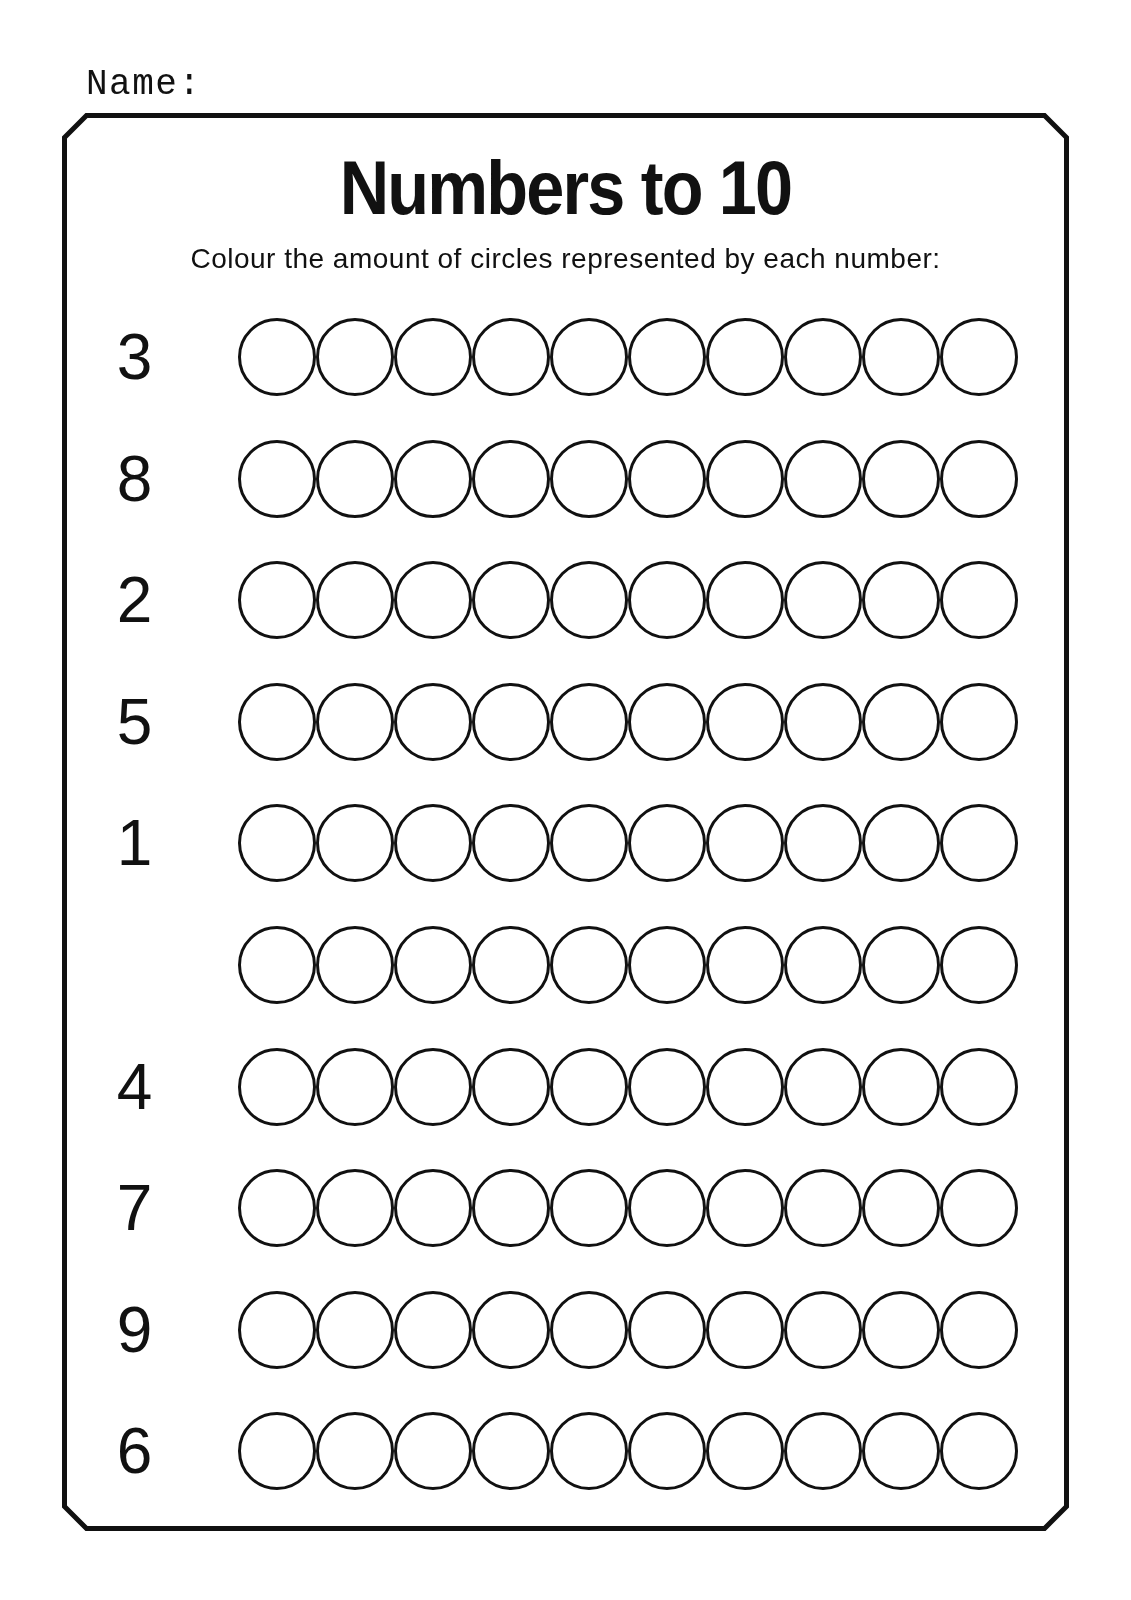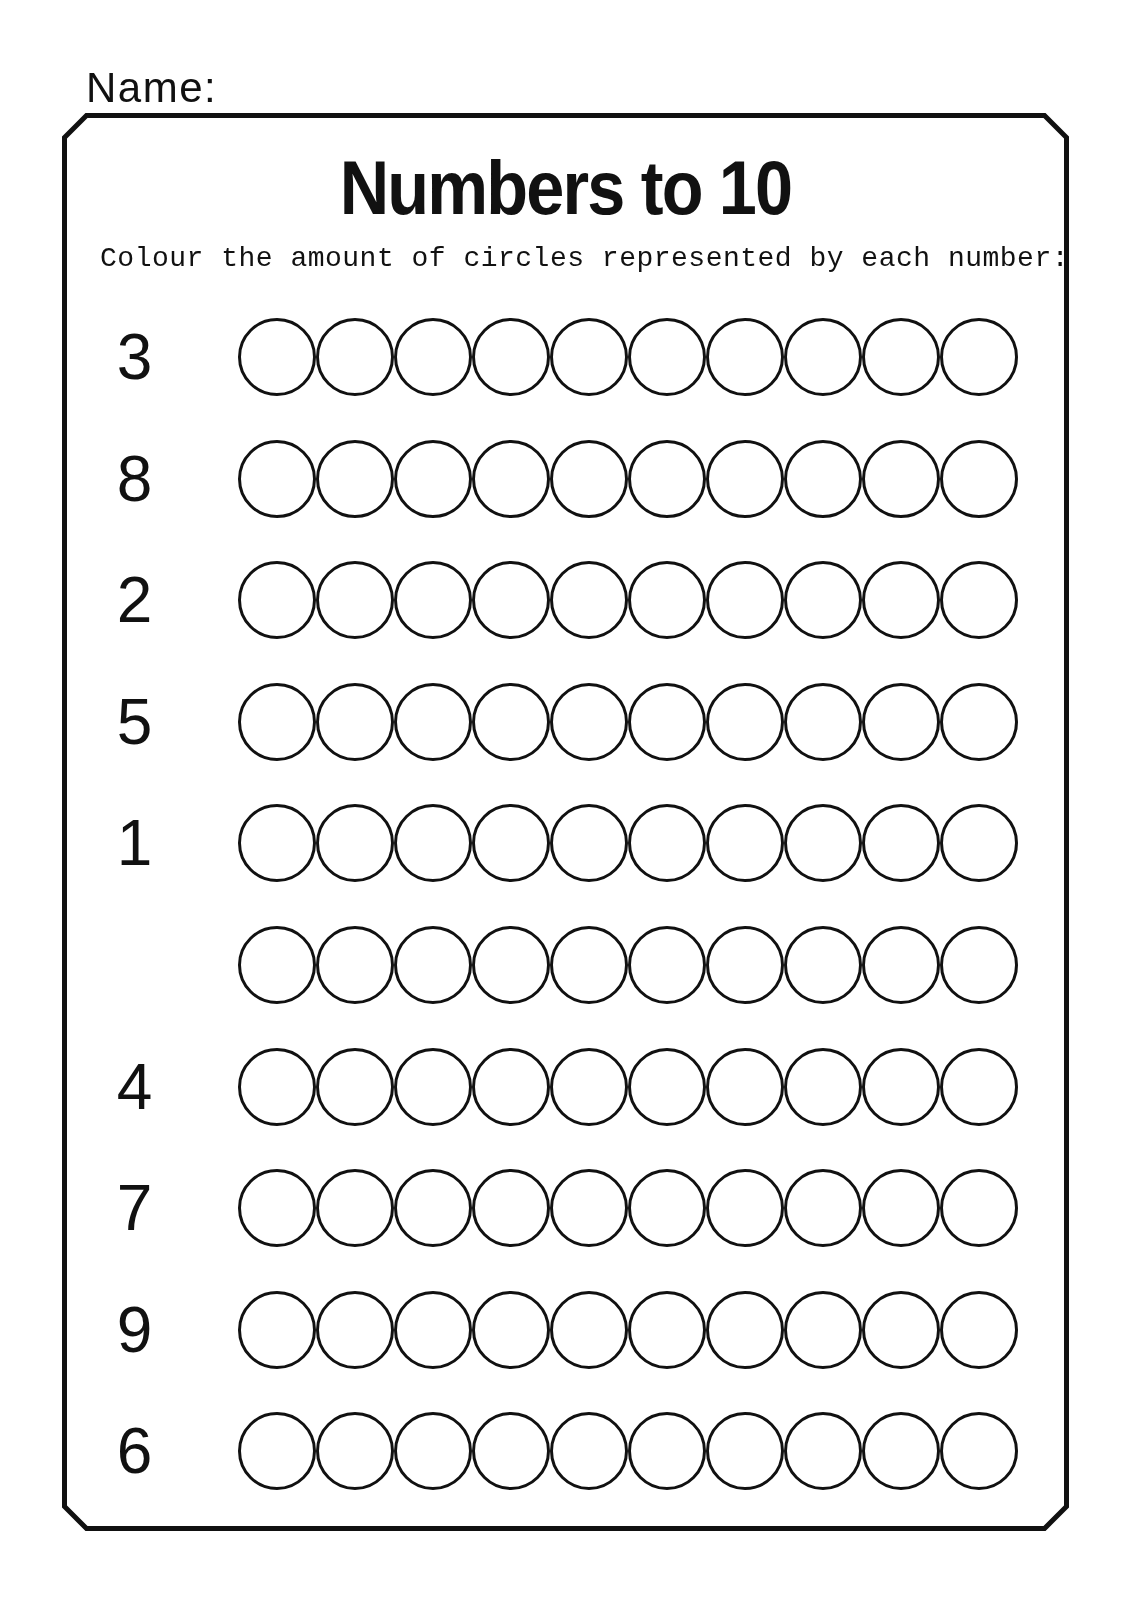--- a/index.html
+++ b/index.html
@@ -13,23 +13,24 @@
     height:1600px;
     background:var(--paper);
     font-family:"Liberation Sans", sans-serif;
     color:var(--ink);
     overflow:hidden;
   }
   .name-label{
     position:absolute;
     left:86px;
     top:64px;
-    font-size:42px;
+    font-size:36px;
     letter-spacing:1.5px;
     color:var(--ink);
+    font-family:Liberation Mono, monospace;
   }
   .frame{
     position:absolute;
     left:62px;
     top:113px;
     width:1007px;
     height:1418px;
   }
   .frame polygon{
     fill:none;
@@ -50,25 +51,24 @@
     transform:scaleX(0.9);
     transform-origin:center;
     color:var(--ink);
   }
   .instruction{
     position:absolute;
     left:62px;
     top:243px;
     width:1007px;
     margin:0;
-    text-align:right;
+    text-align:center;
     font-size:28px;
     letter-spacing:0.5px;
     color:var(--ink);
-    font-family:Liberation Mono, monospace;
   }
   .rows{
     position:absolute;
     left:0; top:0;
     width:1131px;
     height:1600px;
   }
   .row{
     position:absolute;
     left:0;

